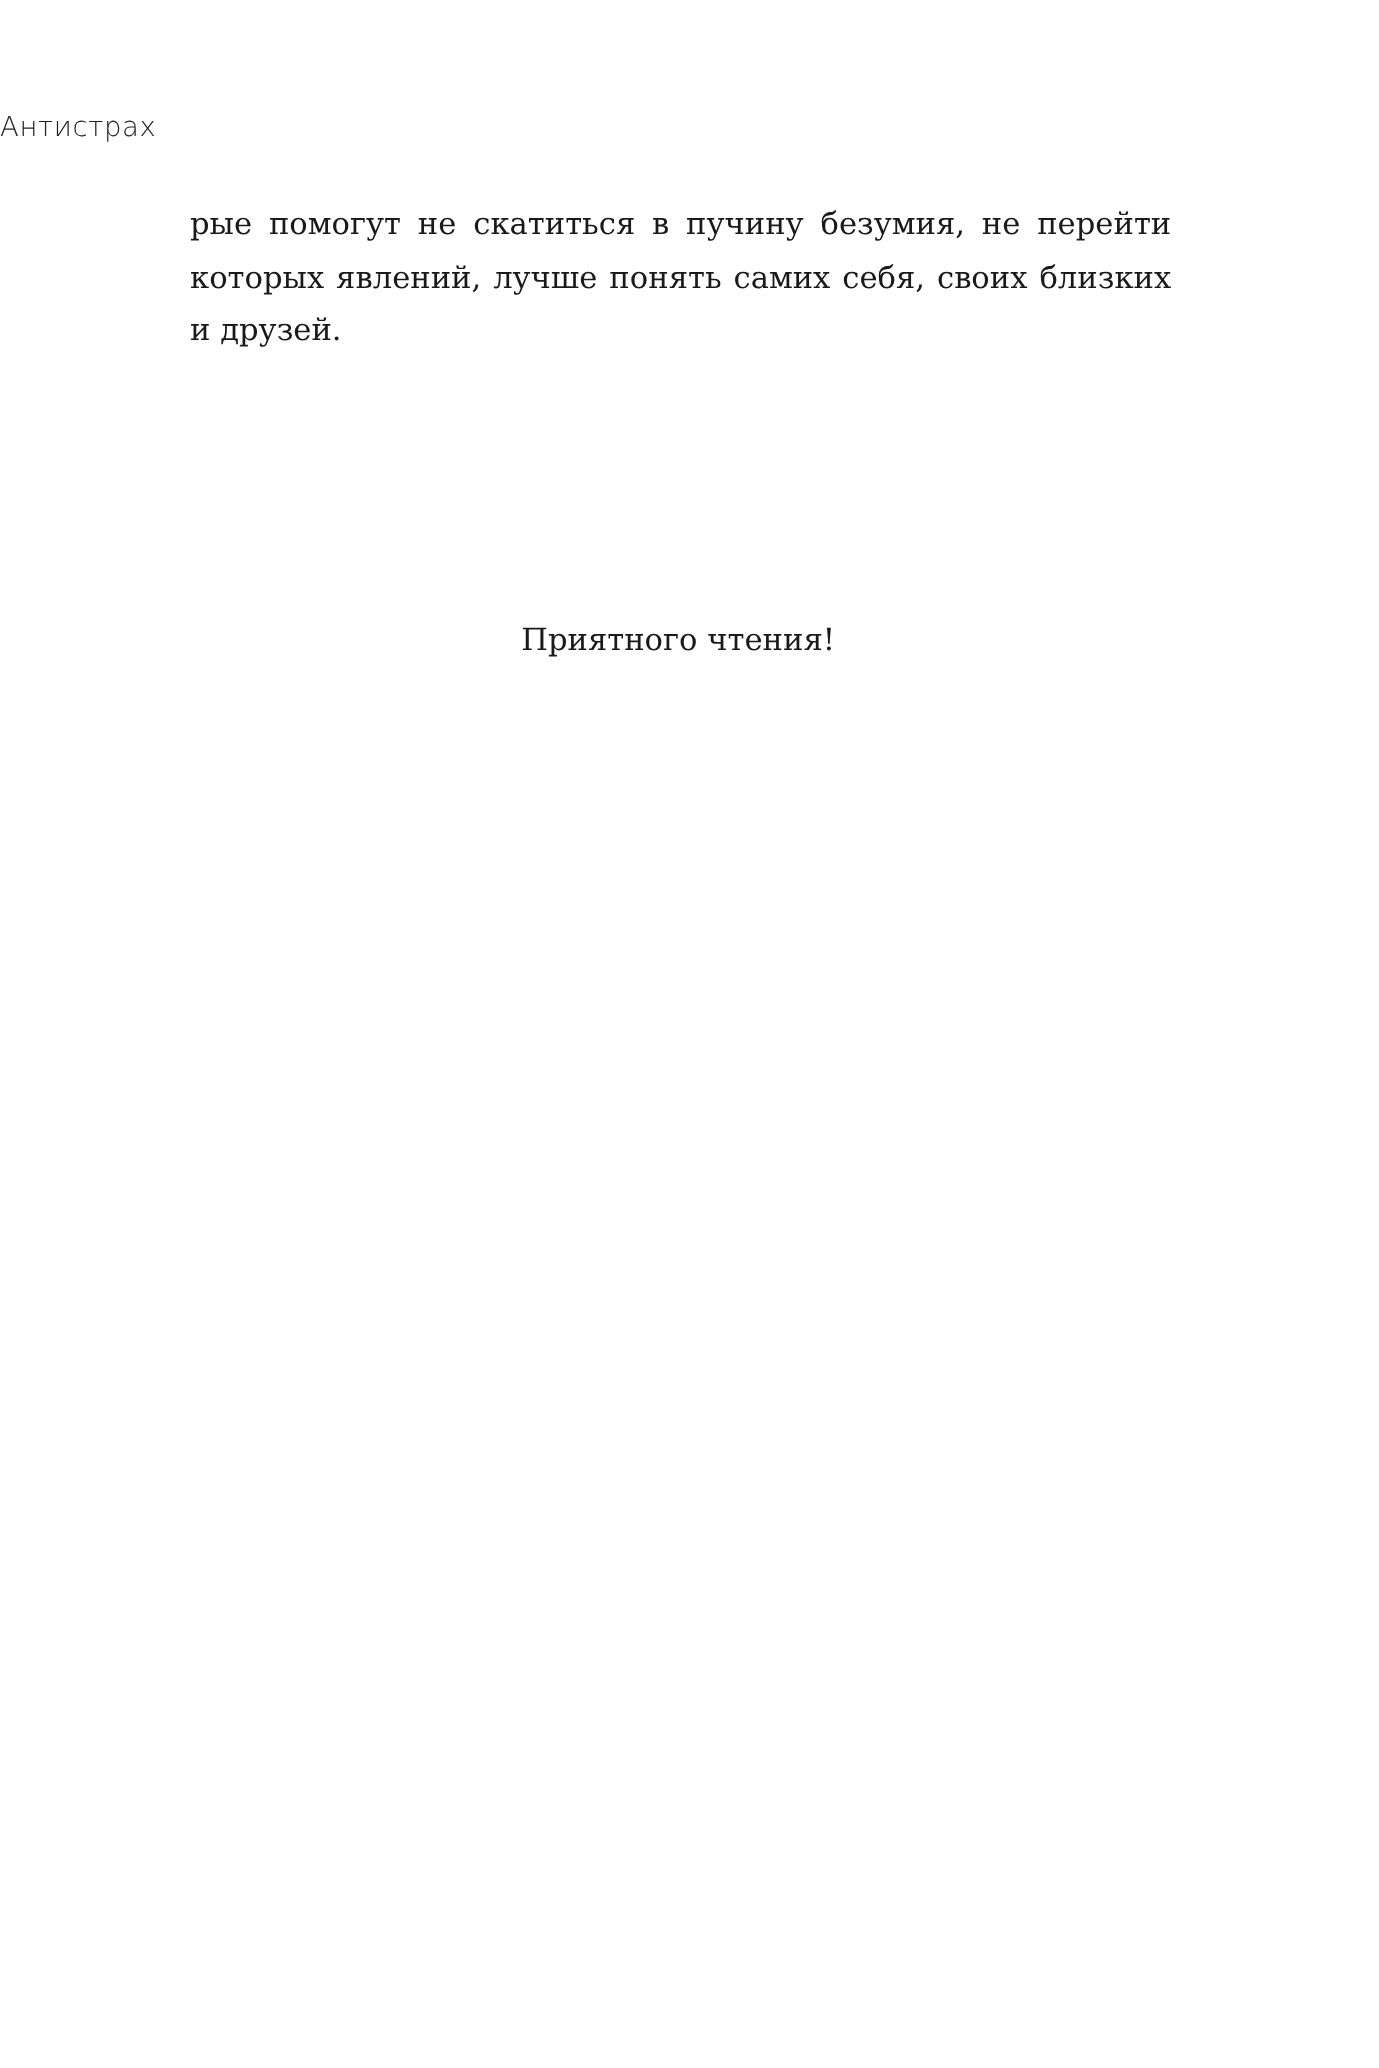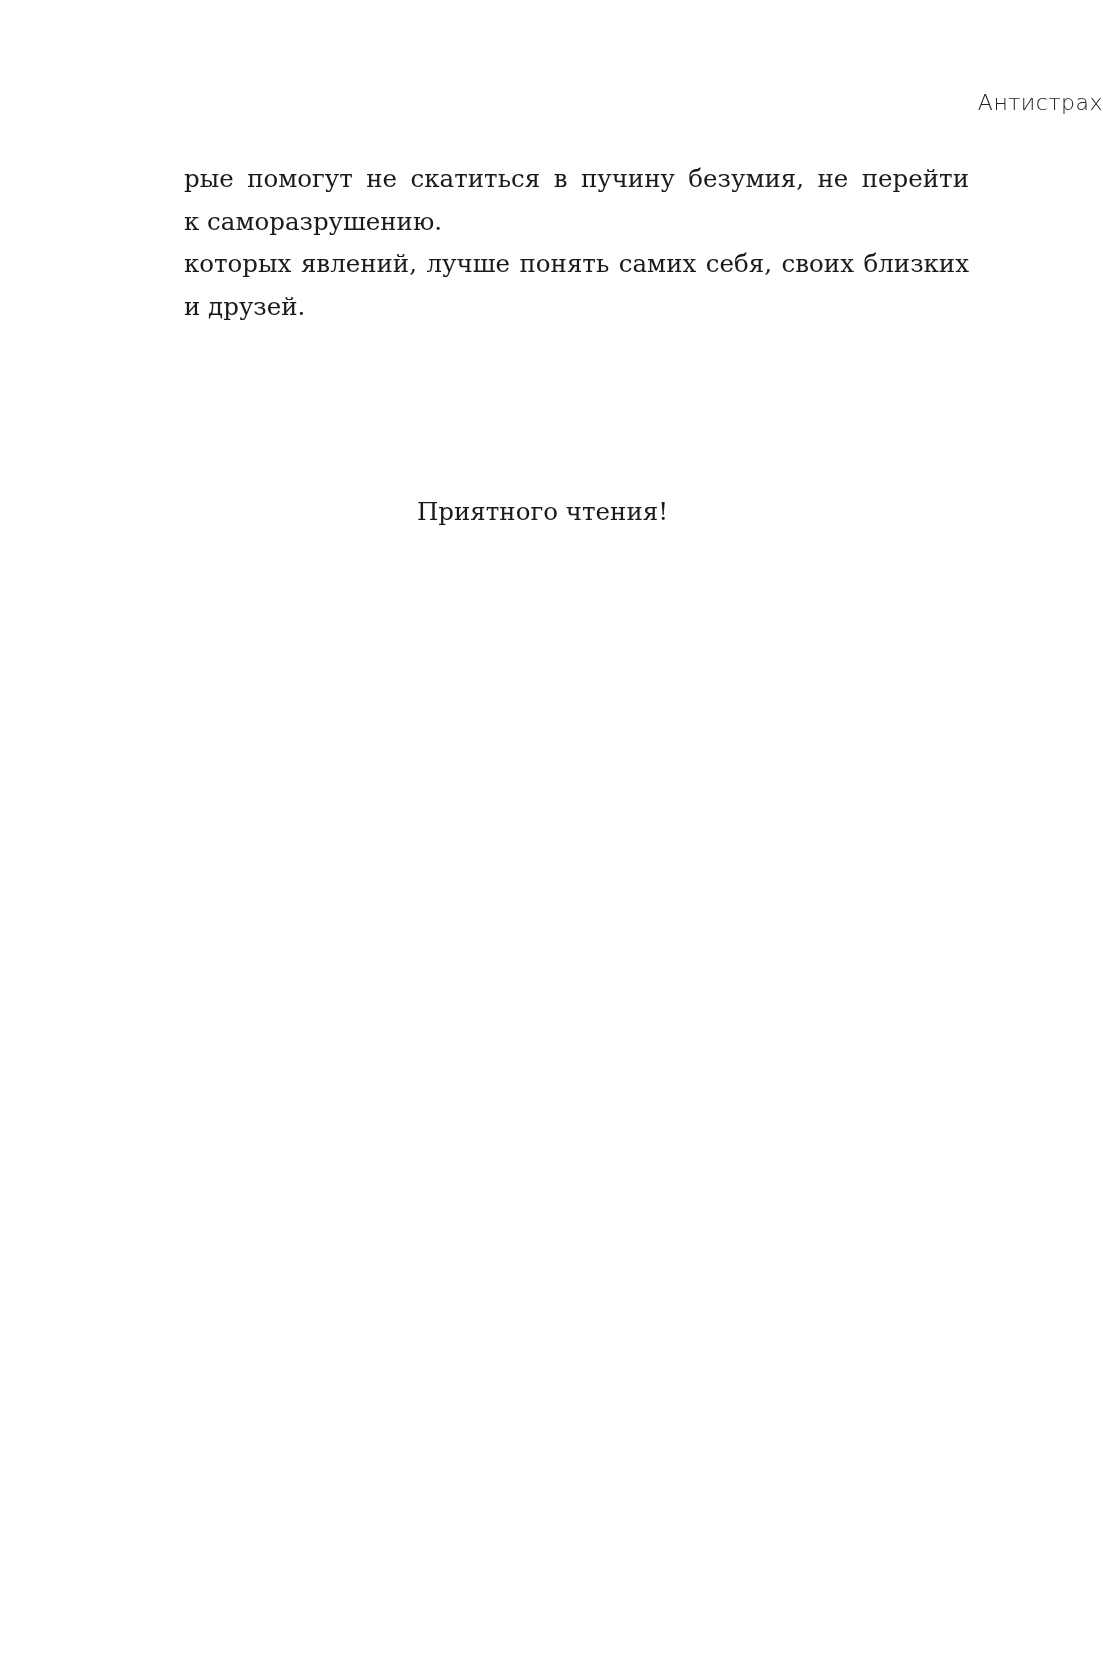--- a/index.html
+++ b/index.html
@@ -12,37 +12,36 @@
       height: 1654px;
       position: relative;
       overflow: hidden;
       color: #1a1a1a;
     }
     .running-header {
       position: absolute;
       top: 90px;
       left: 0;
       width: 1103px;
-      text-align: right;
+      text-align: left;
       font-family: "DejaVu Sans", sans-serif;
       font-size: 22px;
       font-weight: 300;
       letter-spacing: 0.5px;
       color: #222;
     }
     .body-text {
       position: absolute;
       top: 158px;
       left: 152px;
       width: 785px;
       font-family: "DejaVu Serif", serif;
       font-size: 24.5px;
       line-height: 42.5px;
       color: #1a1a1a;
-      margin-left: 32px;
     }
     .line {
       display: block;
       white-space: nowrap;
       text-align: justify;
       text-align-last: justify;
     }
     .line.last {
       text-align-last: left;
     }
@@ -62,21 +61,20 @@
   </style>
 </head>
 <body>
 
 <div>
   <div class="running-header">Антистрах</div>
 
   <div class="body-text">
     <div>
       <span class="line">рые помогут не скатиться в пучину безумия, не перейти</span>
-      <span class="line last">к саморазрушению.</span>
     </div>
     <div>
       <span class="line">которых явлений, лучше понять самих себя, своих близких</span>
       <span class="line last">и друзей.</span>
     </div>
   </div>
 
   <div class="closing">Приятного чтения!</div>
 </div>
 

